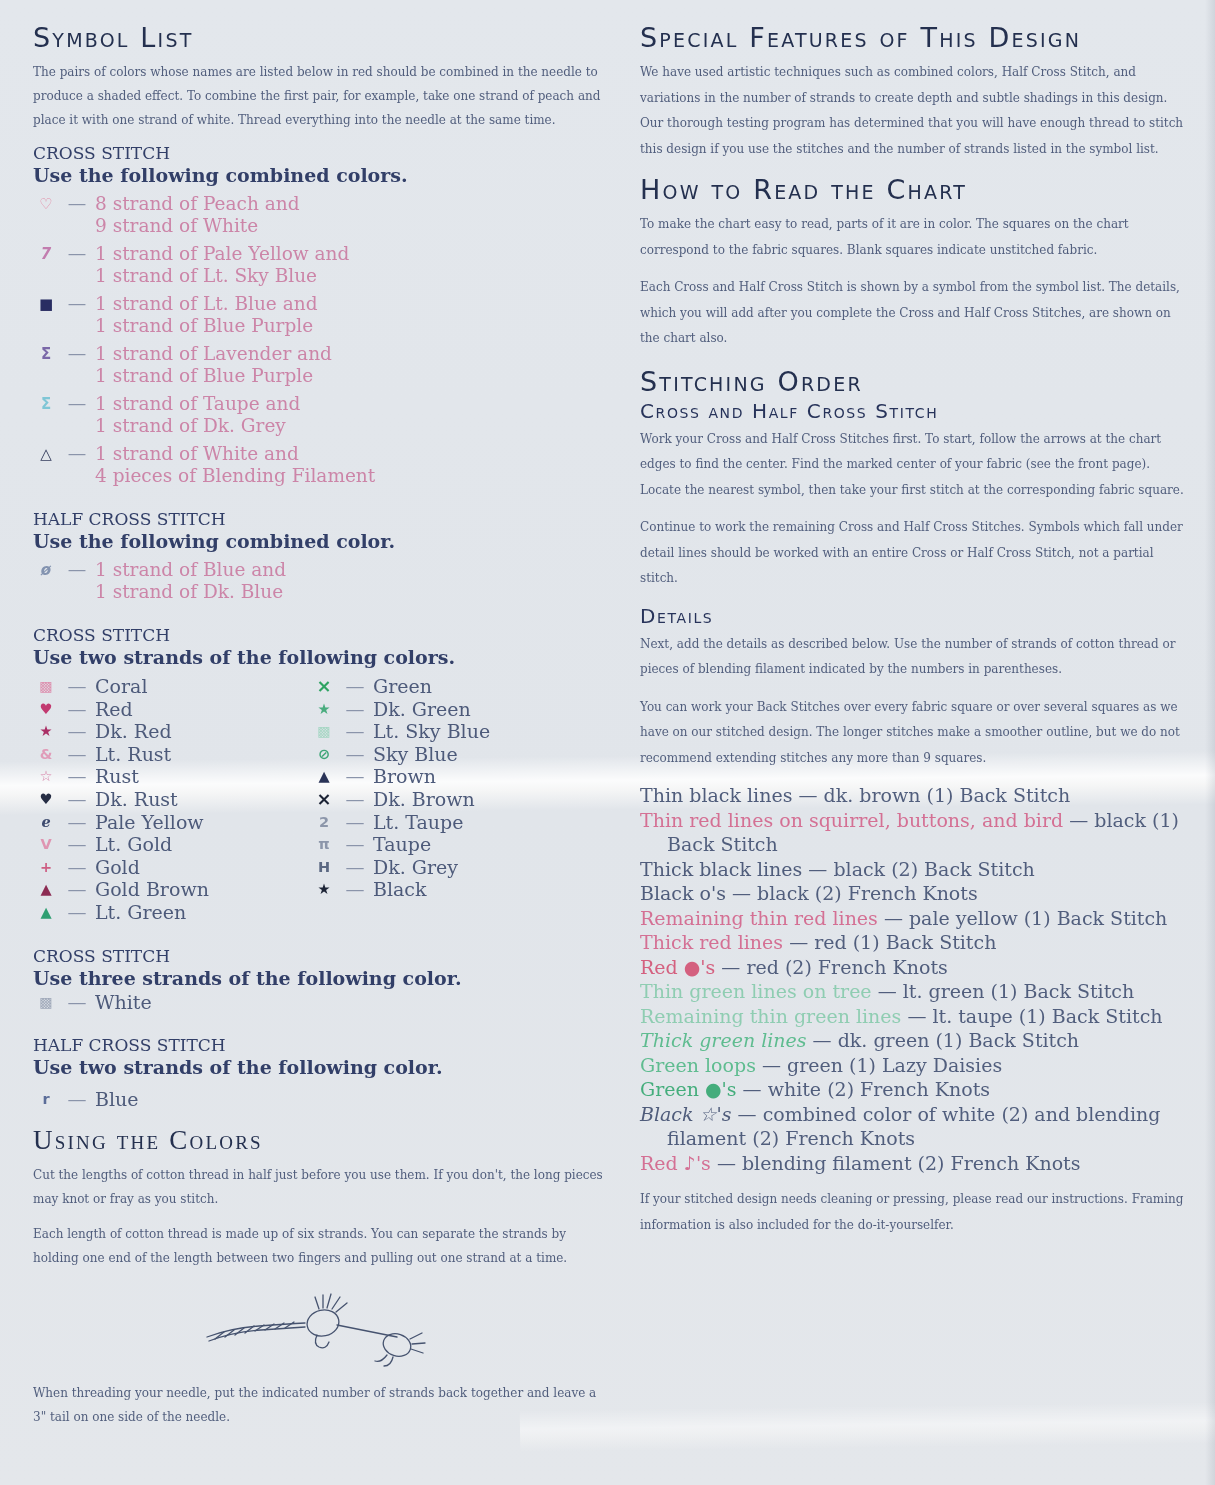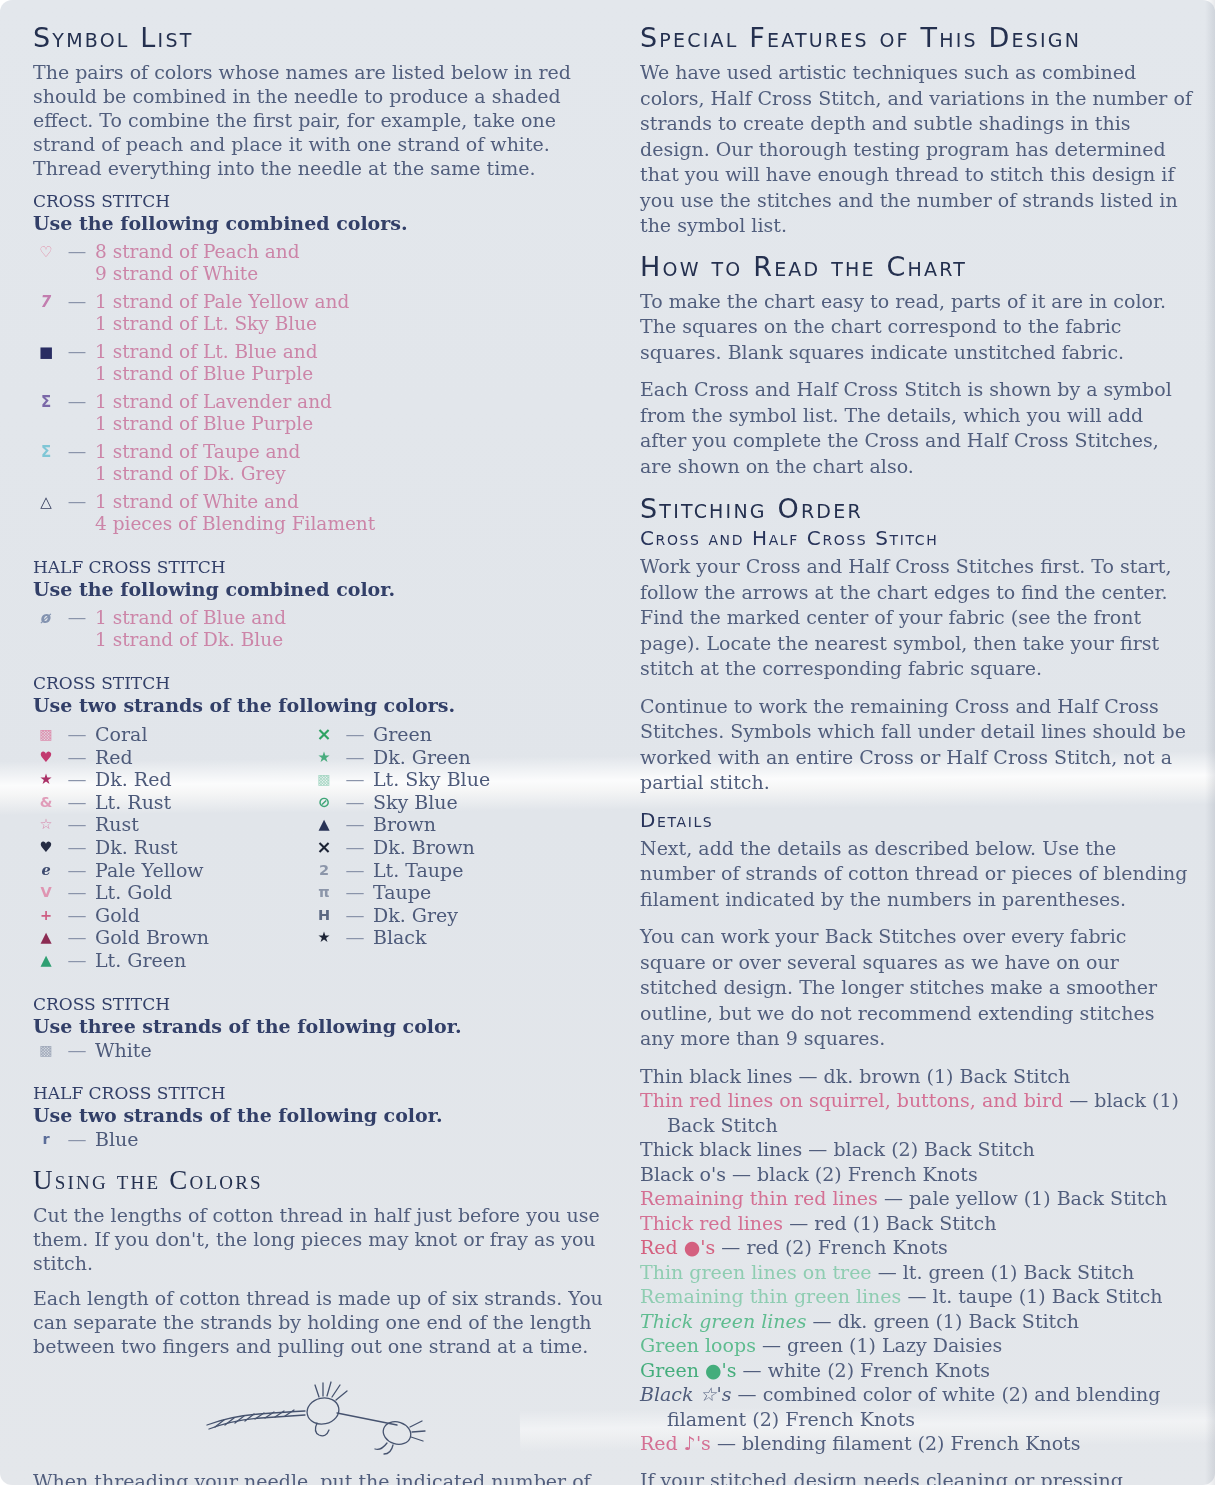--- a/index.html
+++ b/index.html
@@ -1,35 +1,35 @@
 <!DOCTYPE html>
 <html><head>
 <meta charset="utf-8">
 <style>
   html,body{margin:0;padding:0;}
   body{width:1215px;height:1485px;overflow:hidden;}
   .page{position:relative;width:1215px;height:1485px;
     background:linear-gradient(180deg,#e3e7ec 0%,#e1e5ea 55%,#e4e7eb 100%);
-    font-family:"DejaVu Serif","Liberation Serif",serif;color:#515e7d;border-radius:12px;}
+    font-family:"DejaVu Serif","Liberation Serif",serif;color:#515e7d;}
   .page::after{content:"";position:absolute;right:0;top:0;width:10px;height:100%;
     background:linear-gradient(90deg,rgba(0,0,0,0),rgba(90,100,120,.14));pointer-events:none;}
   .scan-band{position:absolute;pointer-events:none;
     background:linear-gradient(180deg,rgba(255,255,255,0) 0%,rgba(255,255,255,.88) 45%,rgba(254,253,251,.7) 62%,rgba(255,255,255,0) 100%);}
   .b1{left:-10px;top:756px;width:1240px;height:54px;transform:rotate(-.5deg);}
   .b2{left:520px;top:1406px;width:700px;height:42px;opacity:.55;transform:rotate(-.7deg);}
   .col{position:absolute;top:20px;}
   .left{left:33px;width:580px;}
   .right{left:640px;width:552px;}
   h1{font-family:"DejaVu Sans","Liberation Sans",sans-serif;font-variant:small-caps;
     font-weight:500;font-size:27px;letter-spacing:2.2px;color:#24304f;margin:2px 0 7px 0;}
   h2.sub{font-family:"DejaVu Sans","Liberation Sans",sans-serif;font-variant:small-caps;
     font-weight:500;font-size:20px;letter-spacing:1.6px;color:#27335a;margin:0 0 4px 0;}
   h3.serifhead{font-size:17px;font-weight:400;color:#323f68;margin:22px 0 0 0;}
   p.serifsub{font-size:19px;font-weight:700;color:#323f68;margin:1px 0 7px 0;}
-  p.body{font-size:19px;line-height:24px;margin:0 0 11px 0;}
+  p.body{font-size:12px;line-height:24px;margin:0 0 11px 0;}
   .right p.body{line-height:25.5px;margin-bottom:12px;}
   
   .combo{display:flex;font-size:18.5px;line-height:22px;margin:0 0 6px 0;}
   .combo .sym{width:26px;text-align:center;font-family:"DejaVu Sans",sans-serif;font-size:15px;font-weight:700;flex:none;}
   .combo .dash,.crow .cdash{width:36px;text-align:center;color:#8a94aa;flex:none;}
   .combo .lines{flex:1;}
   .combo .lines span{display:block;}
   
   .colorcols{display:flex;margin:4px 0 8px 0;}
   .ccol1{width:278px;}
@@ -238,21 +238,21 @@
 
     <h3 class="serifhead">CROSS STITCH</h3>
     <p class="serifsub" style="margin-bottom:2px">Use three strands of the following color.</p>
     <div class="crow single">
         <span class="csym" style="color: rgb(159, 168, 185);">▩</span>
         <span class="cdash">—</span>
         <span class="clabel">White</span>
       </div>
 
     <h3 class="serifhead">HALF CROSS STITCH</h3>
-    <p class="serifsub" style="margin-bottom:2px">Use two strands of the following color.</p>
+    <p class="serifsub" style="margin-bottom:10px">Use two strands of the following color.</p>
     <div class="crow single">
         <span class="csym" style="color: rgb(91, 109, 153);">r</span>
         <span class="cdash">—</span>
         <span class="clabel">Blue</span>
       </div>
 
     <h1 class="using-title">Using the Colors</h1>
     <p class="body">Cut the lengths of cotton thread in half just before you use them. If you don't, the long pieces may knot or fray as you stitch.</p>
     <p class="body">Each length of cotton thread is made up of six strands. You can separate the strands by holding one end of the length between two fingers and pulling out one strand at a time.</p>
 

